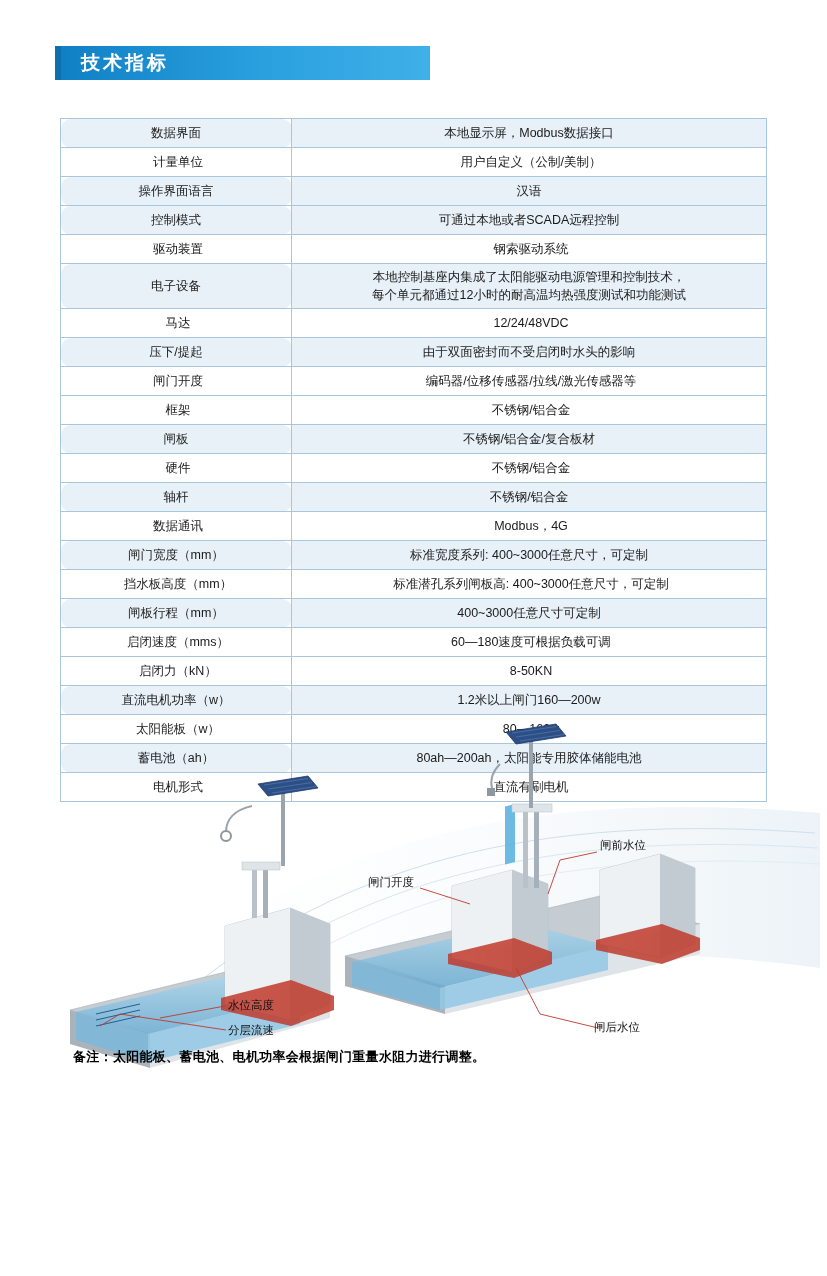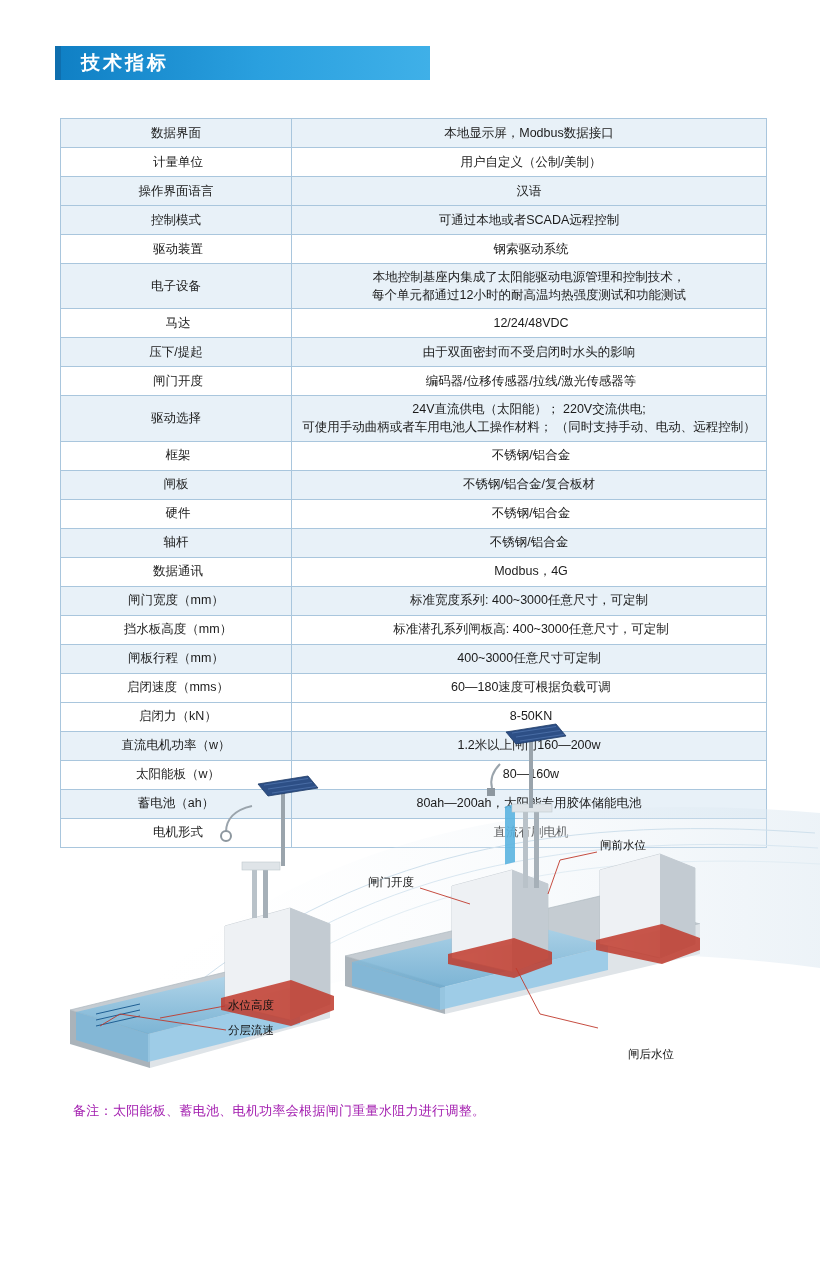--- a/index.html
+++ b/index.html
@@ -53,20 +53,21 @@
   .spec-table td {
     border: 1px solid #a9c6dd;
     padding: 4px 6px;
     text-align: center;
     vertical-align: middle;
     line-height: 1.45;
     height: 20px;
   }
   .spec-table td.label {
     width: 218px;
+    border-radius: 10px;
   }
   .spec-table tr.even td {
     background: #e8f1f8;
   }
   .spec-table tr.odd td {
     background: #ffffff;
     padding-left: 10px;
   }
   .multi {
     white-space: pre-line;
@@ -84,24 +85,24 @@
     position: absolute;
     font-size: 11.5px;
     color: #111;
     white-space: nowrap;
   }
 
   
   .footnote {
     position: absolute;
     left: 73px;
-    top: 1102px;
+    top: 1048px;
     font-size: 13px;
-    font-weight: normal;
-    color: #a21caf;
+    font-weight: bold;
+    color: #000000;
     letter-spacing: 0.3px;
   }
 </style>
 </head>
 <body>
 
 <div class="header">
   <div class="bar-accent"></div>
   <div class="title">技术指标</div>
 </div>
@@ -137,25 +138,20 @@
       <td class="label">马达</td>
       <td class="value">12/24/48VDC</td>
     </tr>
     <tr class="even">
       <td class="label">压下/提起</td>
       <td class="value">由于双面密封而不受启闭时水头的影响</td>
     </tr>
     <tr class="odd">
       <td class="label">闸门开度</td>
       <td class="value">编码器/位移传感器/拉线/激光传感器等</td>
-    </tr>
-    <tr class="even">
-      <td class="label">驱动选择</td>
-      <td class="value multi">24V直流供电（太阳能）； 220V交流供电;
-可使用手动曲柄或者车用电池人工操作材料； （同时支持手动、电动、远程控制）</td>
     </tr>
     <tr class="odd">
       <td class="label">框架</td>
       <td class="value">不锈钢/铝合金</td>
     </tr>
     <tr class="even">
       <td class="label">闸板</td>
       <td class="value">不锈钢/铝合金/复合板材</td>
     </tr>
     <tr class="odd">
@@ -319,16 +315,16 @@
       <path d="M225,288 L160,300"></path>
       <path d="M226,312 L120,296 L100,308"></path>
       <path d="M598,310 L540,296 L516,250"></path>
     </g>
   </svg>
 
   <div class="fig-label" style="left:600px; top:120px;">闸前水位</div>
   <div class="fig-label" style="left:368px; top:157px;">闸门开度</div>
   <div class="fig-label" style="left:228px; top:280px;">水位高度</div>
   <div class="fig-label" style="left:228px; top:305px;text-align:center;">分层流速</div>
-  <div class="fig-label" style="left:628px; top:302px;margin-top:27px;">闸后水位</div>
+  <div class="fig-label" style="left:594px; top:302px;">闸后水位</div>
 </div>
 
 <div class="footnote">备注：太阳能板、蓄电池、电机功率会根据闸门重量水阻力进行调整。</div>
 
 </body></html>

